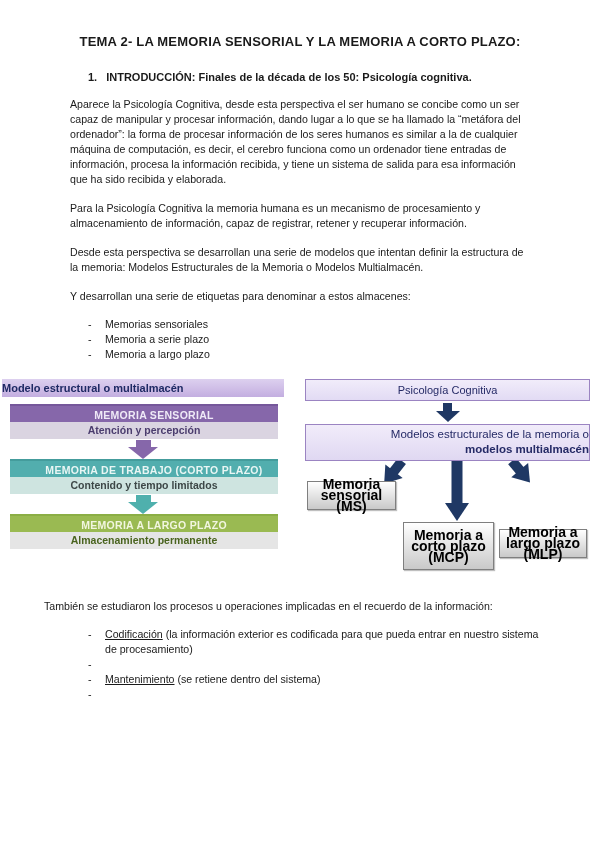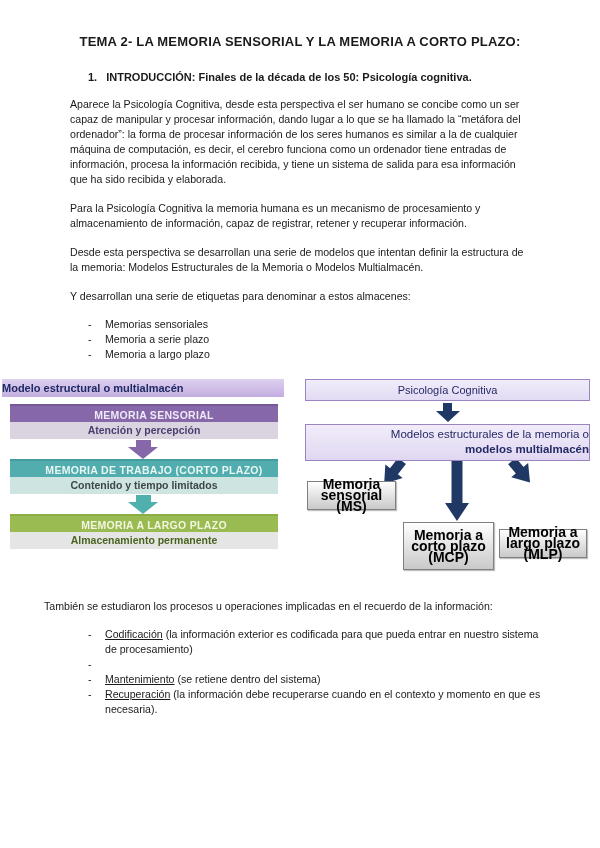--- a/index.html
+++ b/index.html
@@ -194,17 +194,16 @@
     </li>
     <li>
       <span class="dash">-</span>
     </li>
     <li>
       <span class="dash">-</span>
       <span class="li-text"><u>Mantenimiento</u><span> (se retiene dentro del sistema)</span></span>
     </li>
     <li>
       <span class="dash">-</span>
-      <span class="li-text"><u>Recuperación</u><span> (la información debe recuperarse cuando en el contexto y momento en que es necesaria).</span></span>
     </li>
   </ul>
 
 </div>
 
 </body></html>

